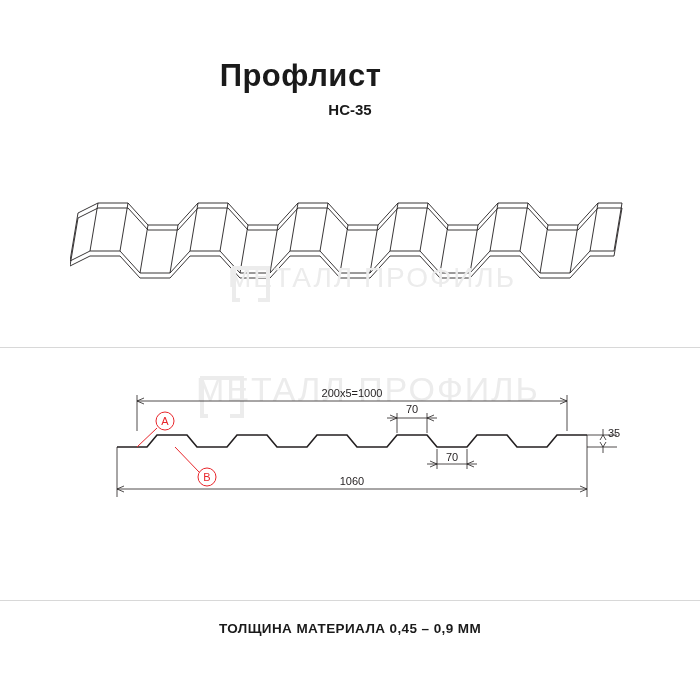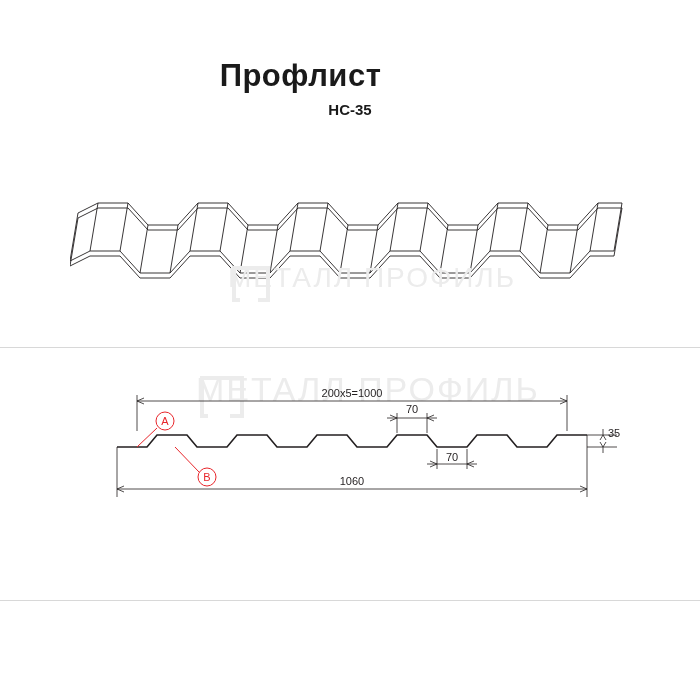--- a/index.html
+++ b/index.html
@@ -261,14 +261,15 @@
       </g>
 
       <g>
         <circle class="callout-circle" cx="112" cy="92" r="9"></circle>
         <text class="callout-text" x="112" y="96" text-anchor="middle">B</text>
         <path class="callout" d="M 104 87 L 80 62"></path>
       </g>
     </svg>
   </div>
 
+  <div class="footer-note">ТОЛЩИНА МАТЕРИАЛА 0,45 – 0,9 ММ</div>
 
 </div>
 
 </body></html>

